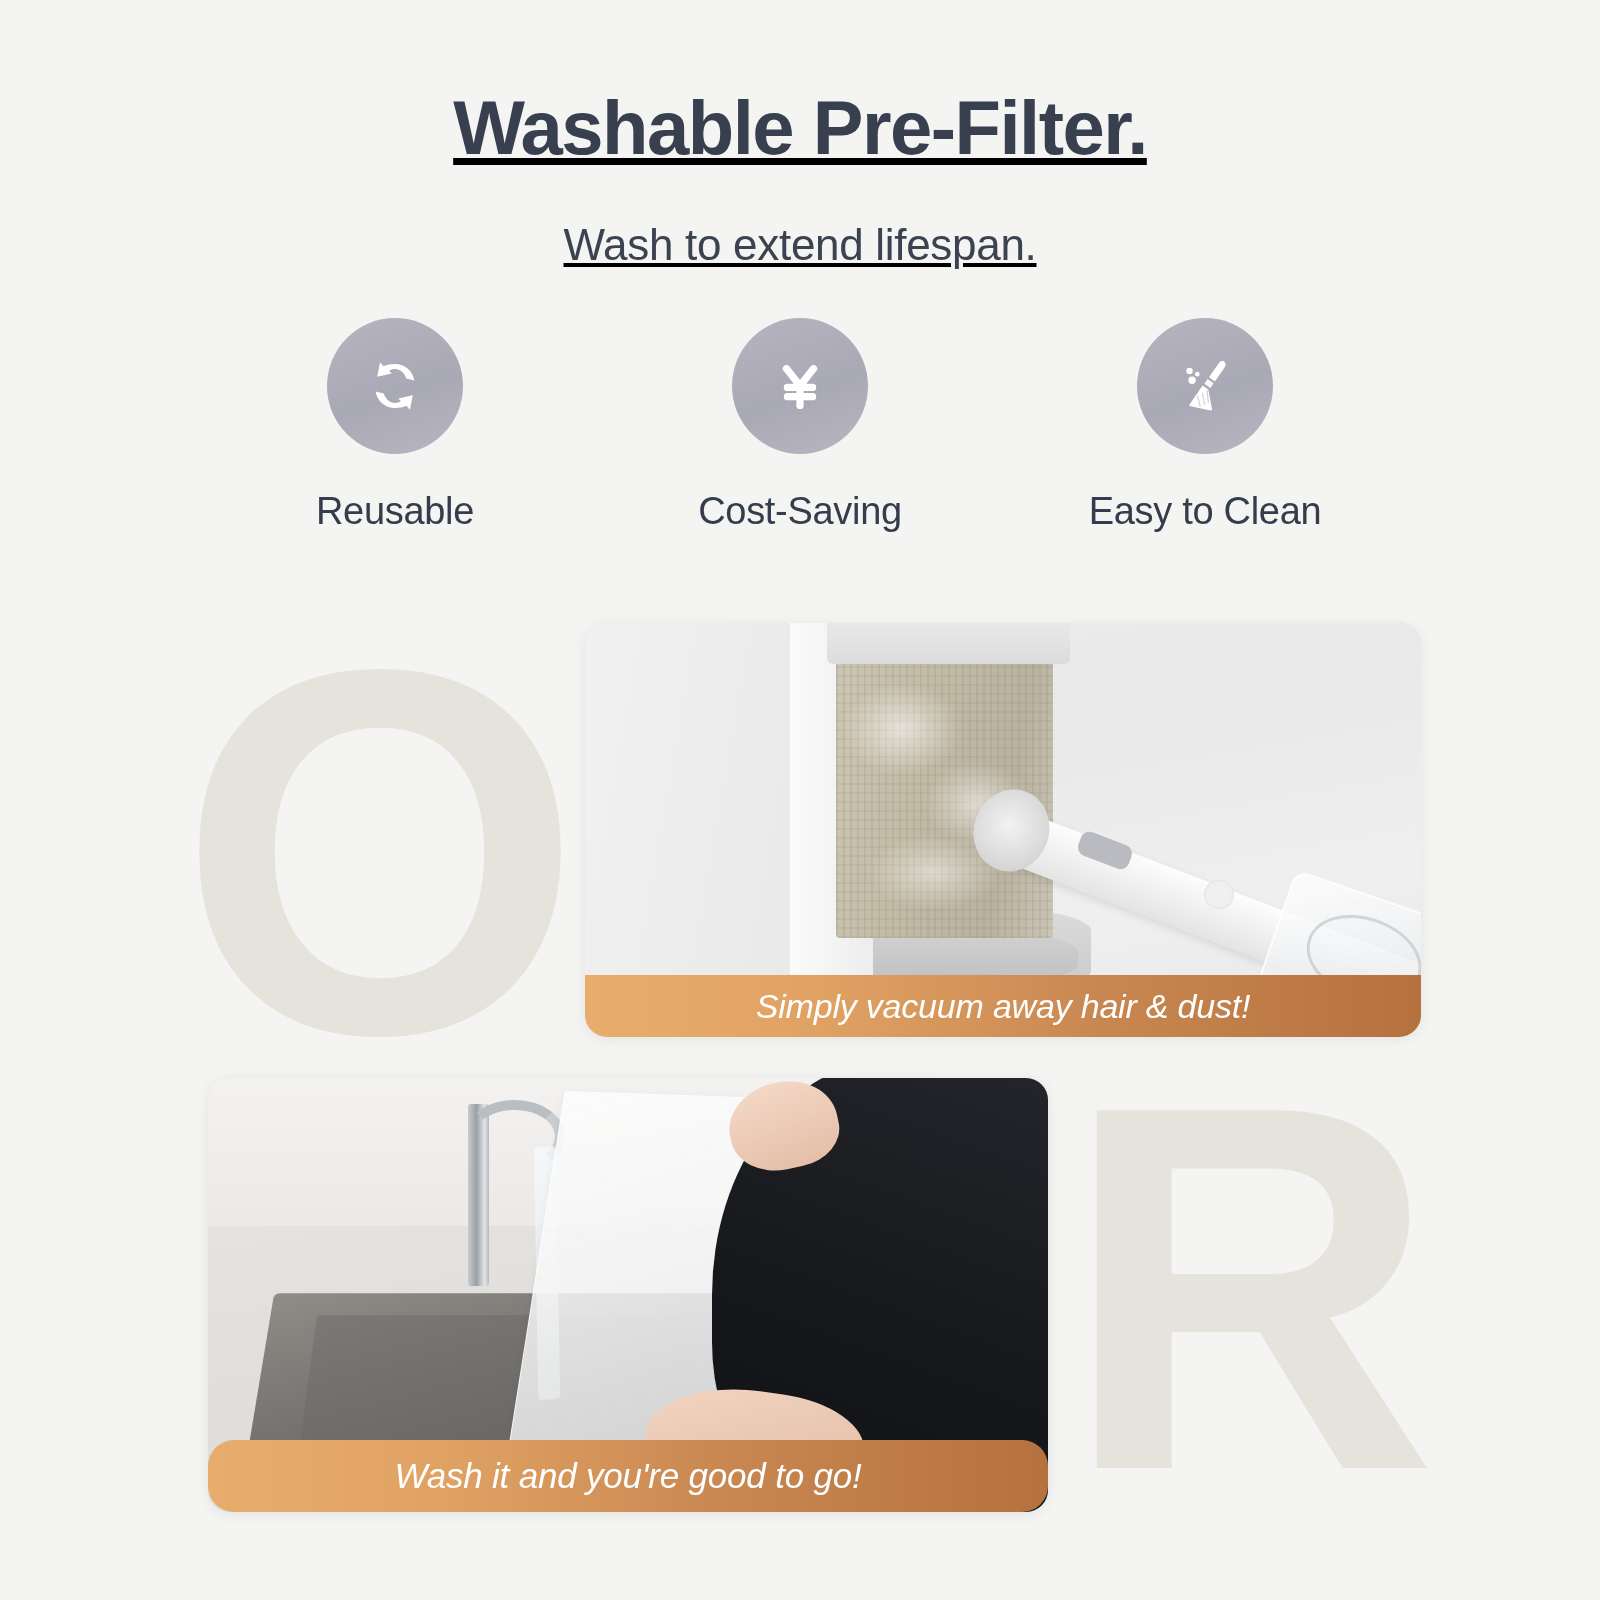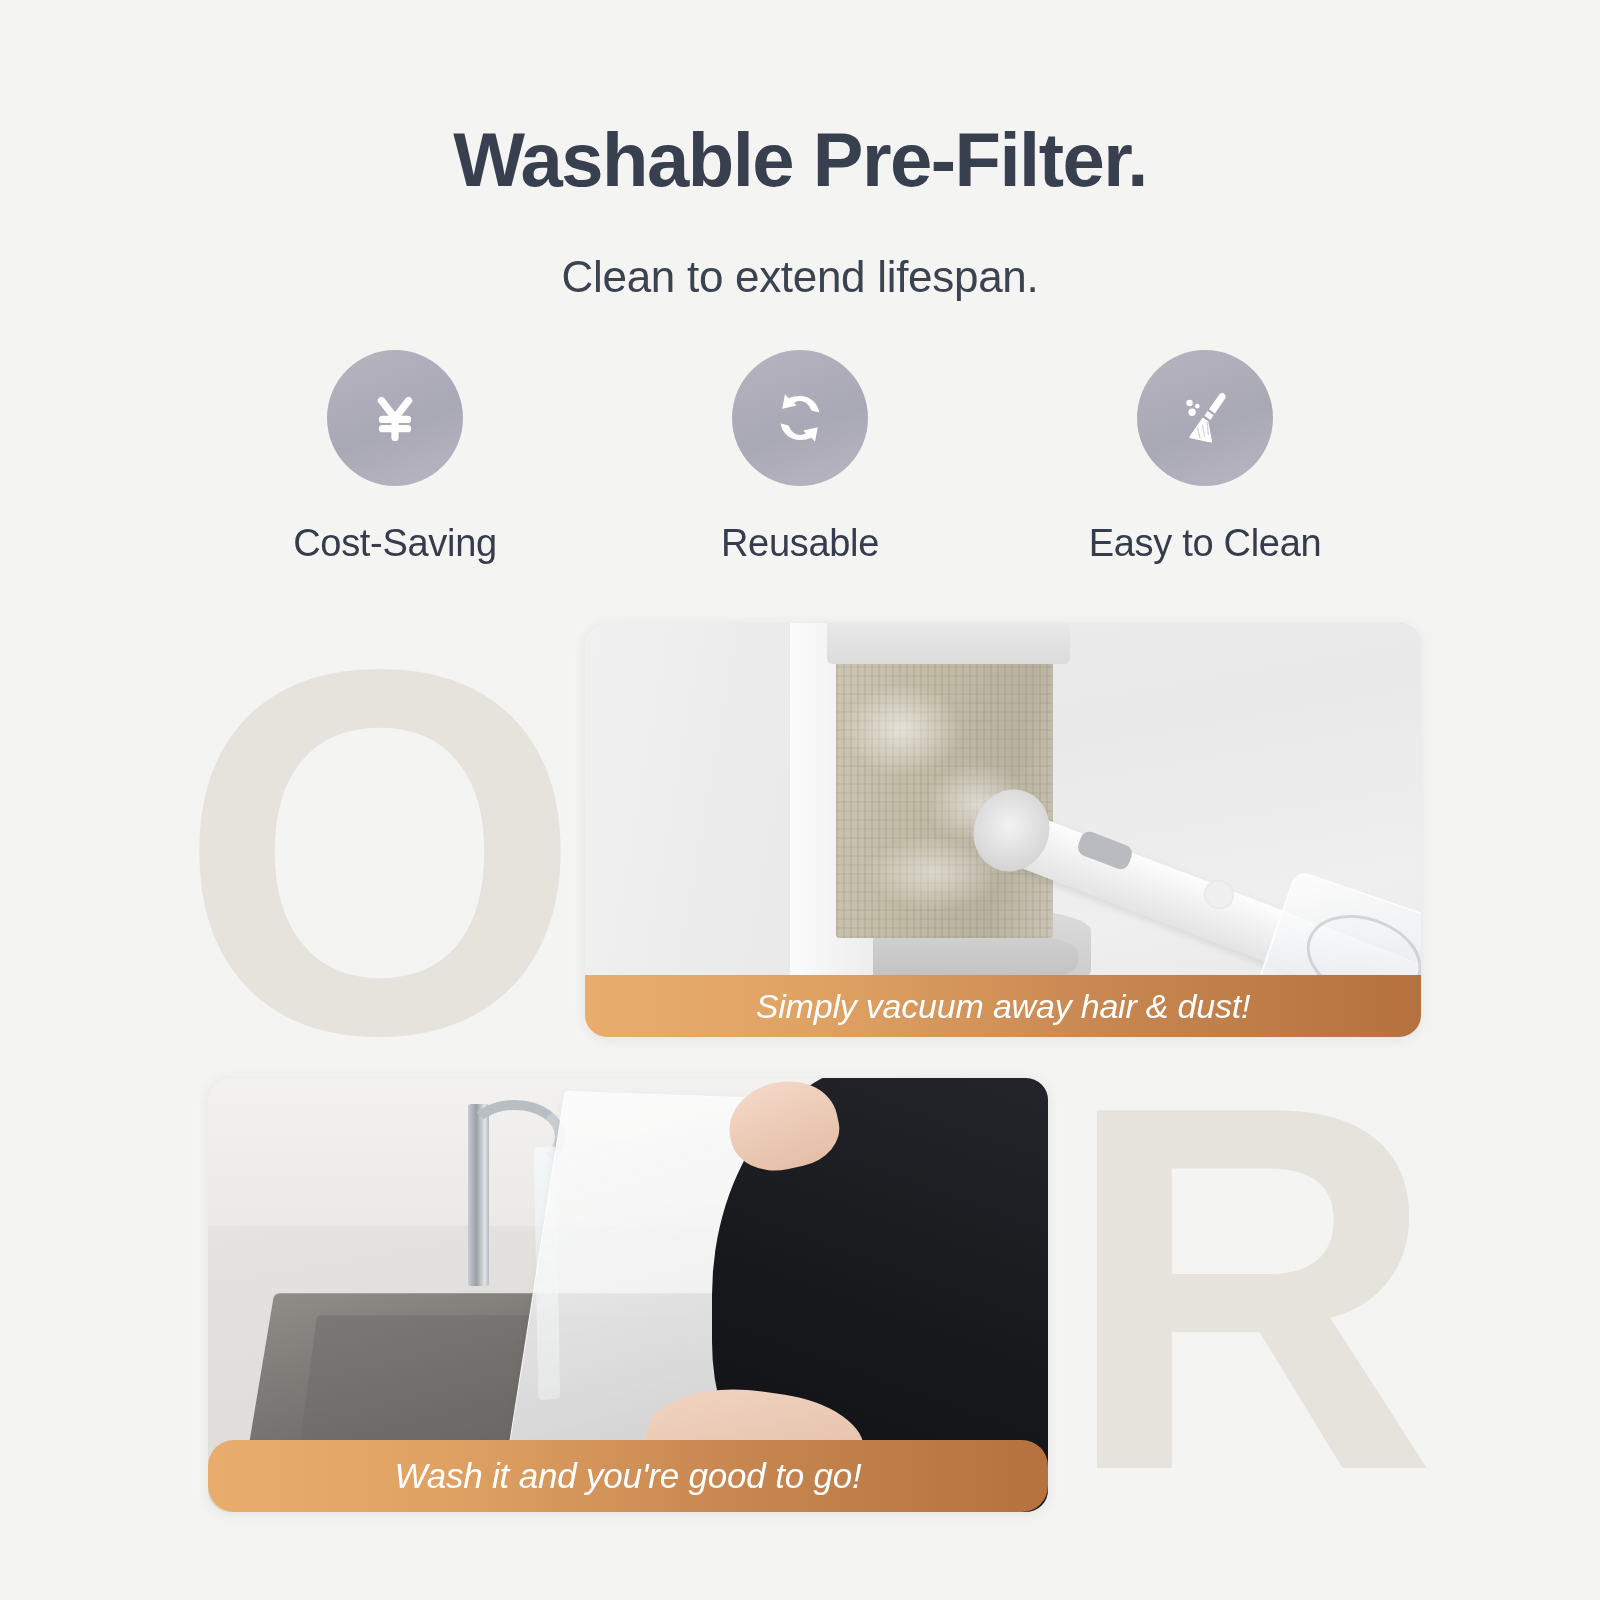--- a/index.html
+++ b/index.html
@@ -19,21 +19,21 @@
     font-weight:700;
     color:#e6e3dd;
     line-height:1;
     user-select:none;
     z-index:0;
   }
   #wm-o { left:178px; top:592px; font-size:520px; letter-spacing:-8px; }
   #wm-r { left:1062px; top:1028px; font-size:520px; letter-spacing:-8px; }
 
   
-  .header { position:relative; z-index:3; padding-top:120px; text-align:center; }
+  .header { position:relative; z-index:3; padding-top:88px; text-align:center;text-decoration:underline; }
   #page-title {
     font-size:76px;
     font-weight:700;
     color:#383f4f;
     letter-spacing:-1.5px;
     line-height:1.05;
   }
   #page-subtitle {
     margin-top:52px;
     font-size:44px;
@@ -248,52 +248,52 @@
   }
 </style>
 </head>
 <body>
 
 <div class="watermark" id="wm-o">O</div>
 <div class="watermark" id="wm-r">R</div>
 
 <div class="header">
   <h1 id="page-title">Washable Pre-Filter.</h1>
-  <p id="page-subtitle">Clean to extend lifespan.</p>
+  <p id="page-subtitle">Wash to extend lifespan.</p>
 </div>
 
 <div class="features">
+
+  <div class="feature">
+    <div class="feature-circle">
+      <span>
+        <svg width="64" height="64" viewBox="0 0 64 64" fill="#ffffff">
+          <path d="M32 10c10 0 18 7.2 19.4 16.6l-8.1-2.2C41.4 18.8 37.1 15 32 15c-2.2 0-4.2.6-5.9 1.7l2.6 2.8-14.5 3.2L17 8.3l3.6 3.9C23.9 10.8 27.8 10 32 10z"></path>
+          <path d="M32 54c-10 0-18-7.2-19.4-16.6l8.1 2.2C22.6 45.2 26.9 49 32 49c2.2 0 4.2-.6 5.9-1.7l-2.6-2.8 14.5-3.2L47 55.7l-3.6-3.9C40.1 53.2 36.2 54 32 54z"></path>
+        </svg>
+      </span>
+    </div>
+    <div class="feature-label">Reusable</div>
+  </div>
 
   <div class="feature">
     <div class="feature-circle">
       <span>
         <svg width="62" height="62" viewBox="0 0 64 64" fill="none">
           <g stroke="#ffffff" stroke-width="7.5" stroke-linecap="round">
             <line x1="18" y1="14" x2="32" y2="32"></line>
             <line x1="46" y1="14" x2="32" y2="32"></line>
             <line x1="32" y1="32" x2="32" y2="52"></line>
             <line x1="19" y1="33.5" x2="45" y2="33.5"></line>
             <line x1="19" y1="43" x2="45" y2="43"></line>
           </g>
         </svg>
       </span>
     </div>
     <div class="feature-label">Cost-Saving</div>
-  </div>
-
-  <div class="feature">
-    <div class="feature-circle">
-      <span>
-        <svg width="64" height="64" viewBox="0 0 64 64" fill="#ffffff">
-          <path d="M32 10c10 0 18 7.2 19.4 16.6l-8.1-2.2C41.4 18.8 37.1 15 32 15c-2.2 0-4.2.6-5.9 1.7l2.6 2.8-14.5 3.2L17 8.3l3.6 3.9C23.9 10.8 27.8 10 32 10z"></path>
-          <path d="M32 54c-10 0-18-7.2-19.4-16.6l8.1 2.2C22.6 45.2 26.9 49 32 49c2.2 0 4.2-.6 5.9-1.7l-2.6-2.8 14.5-3.2L47 55.7l-3.6-3.9C40.1 53.2 36.2 54 32 54z"></path>
-        </svg>
-      </span>
-    </div>
-    <div class="feature-label">Reusable</div>
   </div>
 
   <div class="feature">
     <div class="feature-circle">
       <span>
         <svg width="66" height="66" viewBox="0 0 64 64" fill="#ffffff">
           <path d="M50.5 8.5c1.6 1.1 2 3.2.9 4.8L41.6 27.6l-5.7-4 9.8-14.2c1.1-1.6 3.2-2 4.8-1.1z"></path>
           <path d="M40.4 29.4l-5.9-4.1-3.1 4.5 5.9 4.1 3.1-4.5z" opacity="0.9"></path>
           <path d="M35.2 35.4l-5.5-3.8-12.6 18.1c-.5.7-.1 1.7.8 1.9l19.6 4.1c.9.2 1.6-.7 1.3-1.5l-3.6-18.8z"></path>
           <path d="M24.5 41.2l2.9 10.7M29.5 38.6l2.2 12M34 35.8l1.3 12.7" stroke="#aeadba" stroke-width="1.2" fill="none" opacity="0.55"></path>

